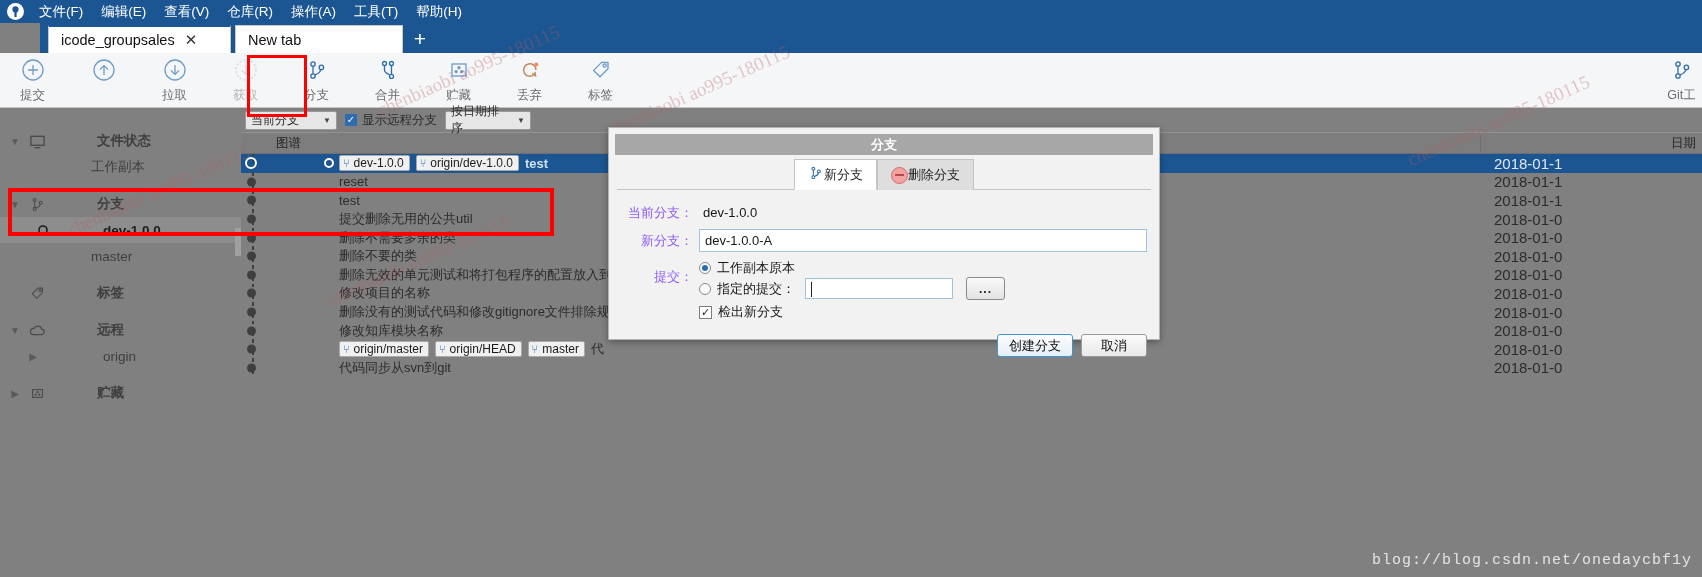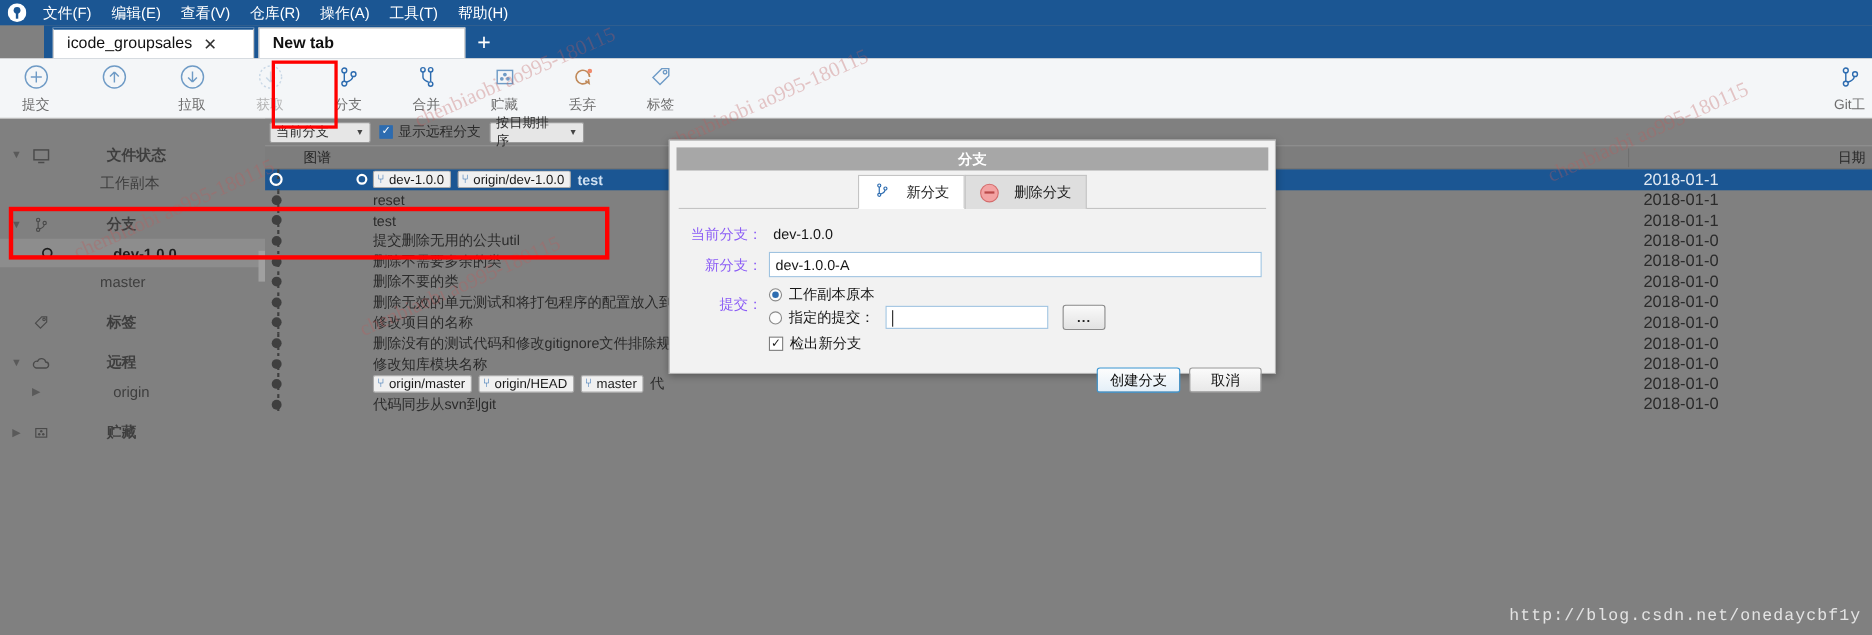--- a/index.html
+++ b/index.html
@@ -170,21 +170,21 @@
     height:21px; margin:6px 6px 0 6px; background:#a7a7a7; color:#ffffff;
     font-size:13px; display:flex; align-items:center; justify-content:center;
     font-weight:bold;
   }
   .dlg-body { padding:0 8px 8px 8px; position:relative; }
   .tabs {
     display:flex; justify-content:center; margin-top:3px; position:relative;
     border-bottom:1px solid #c4c4c4; height:32px; align-items:flex-end;
   }
   .dtab {
-    height:31px; display:flex; align-items:center; gap:14px; padding:0 13px;
+    height:31px; display:flex; align-items:center; gap:0; padding:0 13px;
     font-size:13px; color:#1c1c1c; border:1px solid #c4c4c4; border-bottom:none;
     background:#dedede; cursor:pointer; position:relative; top:1px;
   }
   .dtab.active { background:#ffffff; border-bottom:1px solid #ffffff; }
   .minus-icon {
     width:17px; height:17px; border-radius:50%; background:#f3a3a3;
     border:1px solid #d46c6c; display:flex; align-items:center; justify-content:center;
   }
   .minus-icon i { display:block; width:9px; height:2px; background:#b94a4a; }
 
@@ -270,21 +270,21 @@
     <div class="menu-item">操作(A)</div>
     <div class="menu-item">工具(T)</div>
     <div class="menu-item">帮助(H)</div>
   </div>
 
   <div class="tabstrip">
     <div class="tab active" style="width:183px;margin-left:8px;">
       <span class="tab-label">icode_groupsales</span>
       <span class="tab-close">✕</span>
     </div>
-    <div class="tab" style="width:188px;margin-left:4px;font-weight:bold;">
+    <div class="tab" style="width:168px;margin-left:4px;">
       <span class="tab-label">New tab</span>
     </div>
     <div class="tab-plus">+</div>
   </div>
 
   <div class="toolbar">
     <div style="width:8px;"></div>
 
     <div class="tool">
       <span class="glyph">
@@ -727,15 +727,15 @@
         <div class="btnrow">
           <div class="btn primary">创建分支</div>
           <div class="btn">取消</div>
         </div>
       </div>
     </div>
   </div>
 
   <div class="hl-fields"></div>
 
-  <div class="blogwm">http://blog.csdn.net/onedaycbf1y</div>
+  <div class="blogwm">blog://blog.csdn.net/onedaycbf1y</div>
 
 </div>
 
 </body></html>

